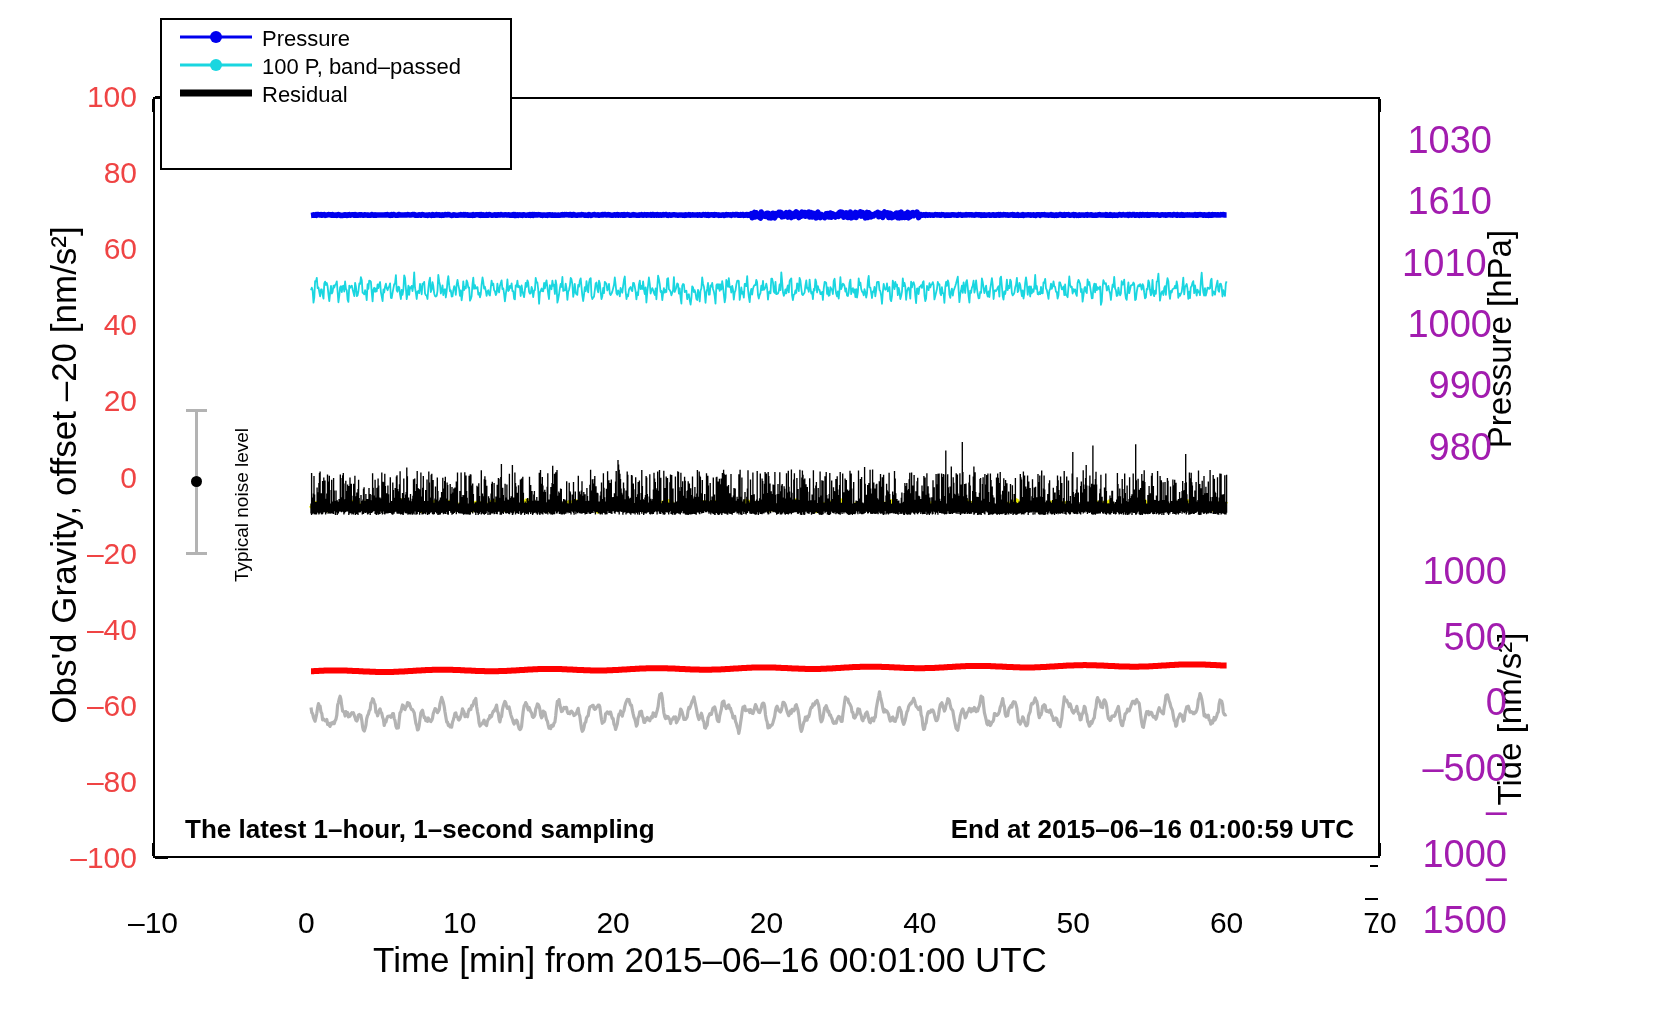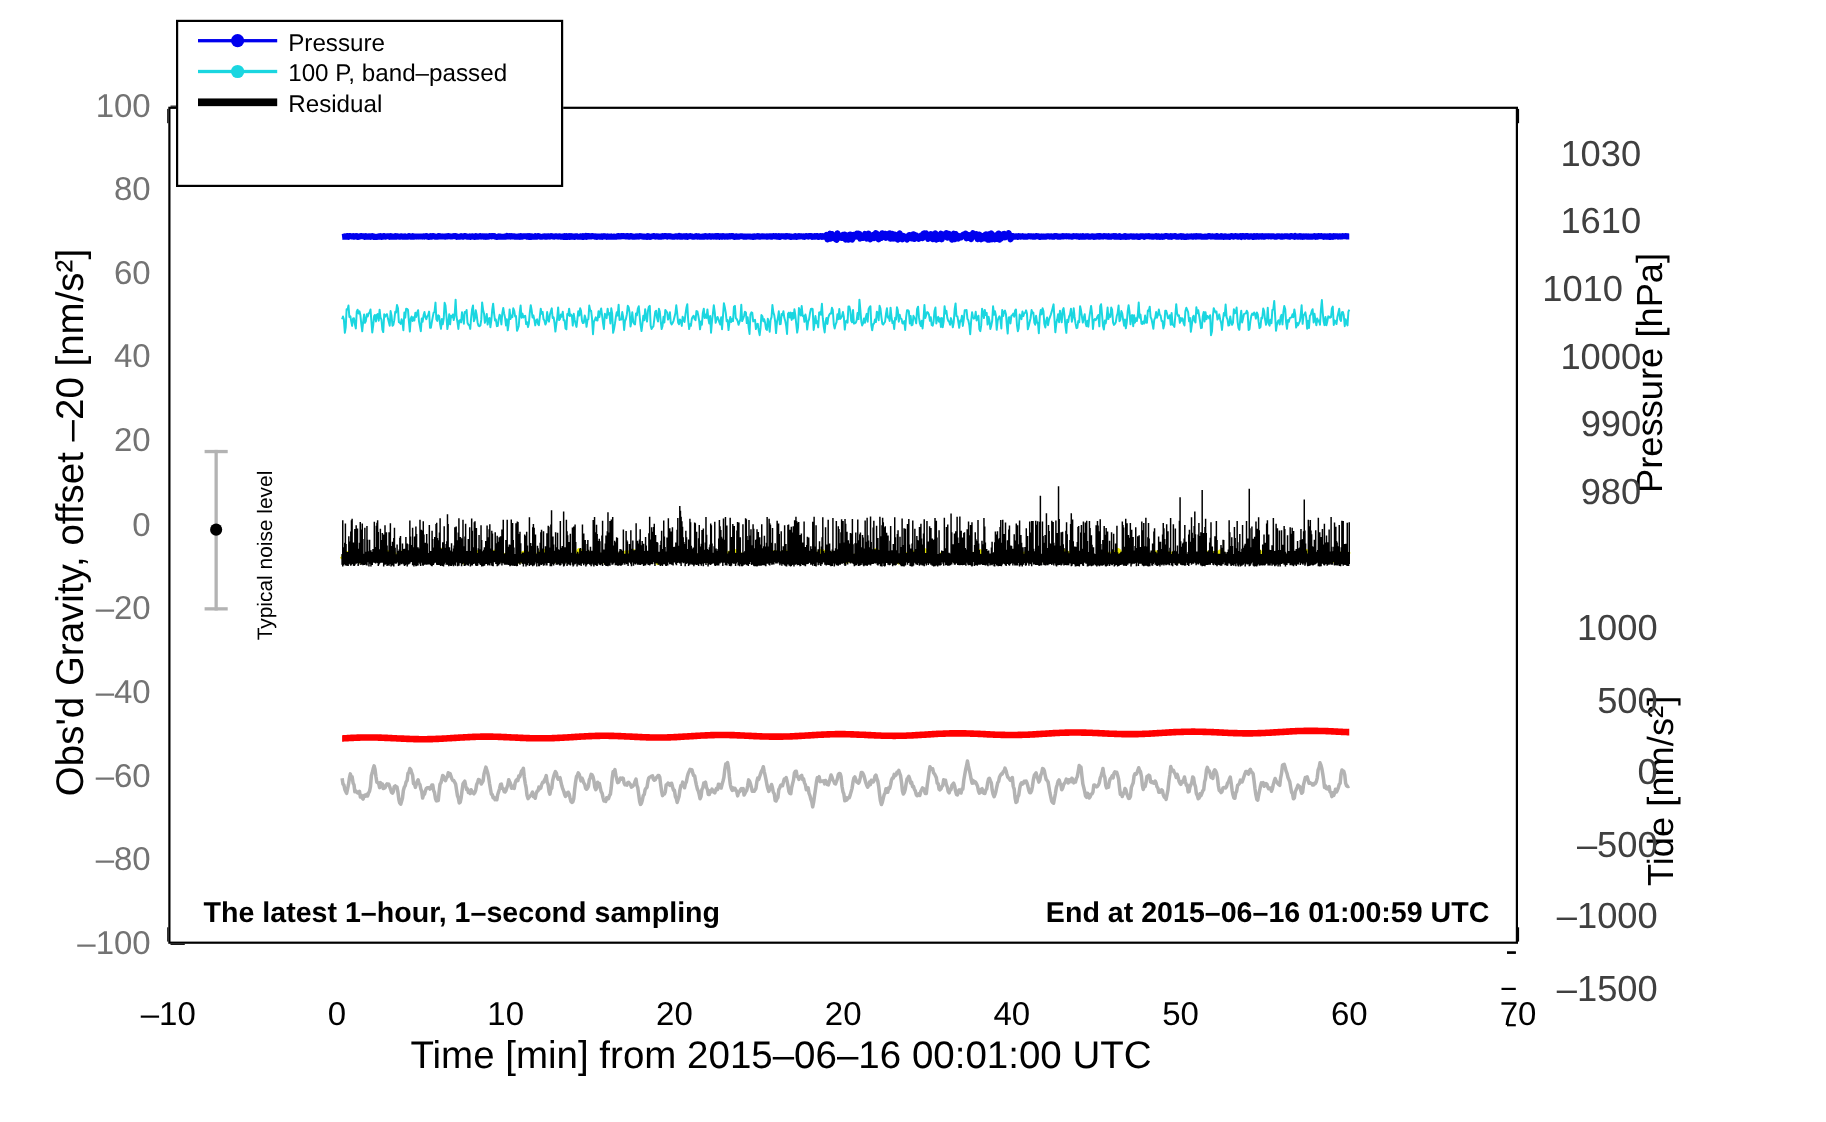--- a/index.html
+++ b/index.html
@@ -32,23 +32,23 @@
     transform:rotate(-90deg);transform-origin:center center;
     text-align:center;font-size:19px;color:#000;white-space:nowrap;
   }
 
   
   #plot{position:absolute;left:153px;top:97px;width:1227px;height:761px;
         border:2px solid #000;box-sizing:border-box;background:#fff;}
   #plotclip{position:absolute;inset:0;overflow:hidden;}
 
   
-  .ytick{position:absolute;right:0;font-size:30px;color:#737373;text-align:right;
+  .ytick{position:absolute;right:0;font-size:30px;color:#ef4444;text-align:right;
          transform:translateY(-50%);}
-  .rtick{position:absolute;left:0;font-size:33px;color:#404040;text-align:left;
+  .rtick{position:absolute;left:0;font-size:38px;color:#a21caf;text-align:left;
          transform:translateY(-50%);}
   .xtick{position:absolute;top:906px;font-size:30px;color:#000;
          transform:translateX(-50%);}
 
   
   .tkL{position:absolute;background:#000;}
   .tkmaj-v{width:13px;height:2px;}
   .tkmin-v{width:8px;height:2px;}
   .tkmaj-h{height:13px;width:2px;}
   .tkmin-h{height:8px;width:2px;}

